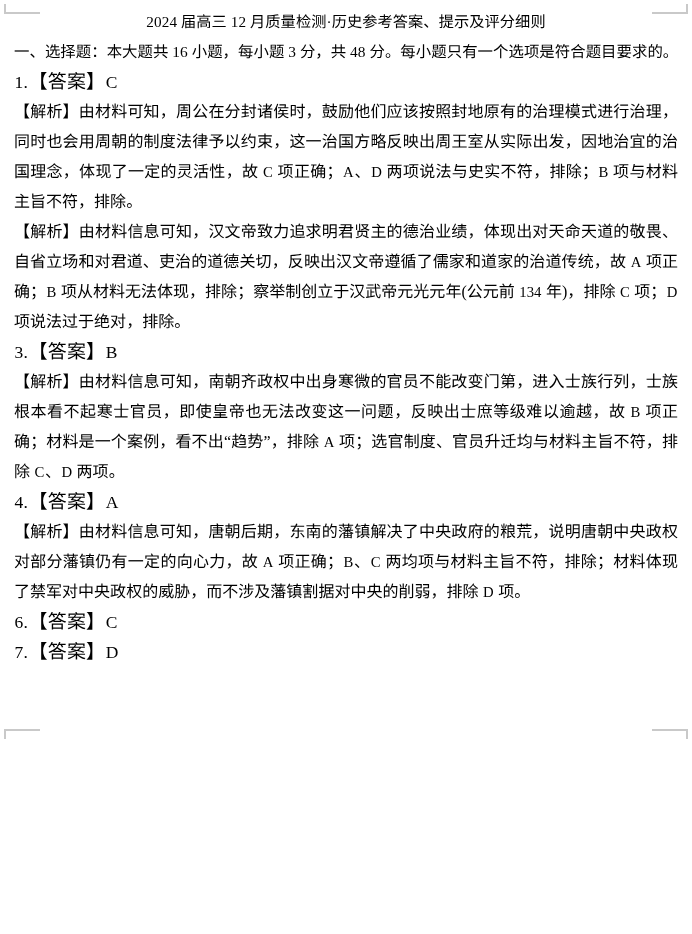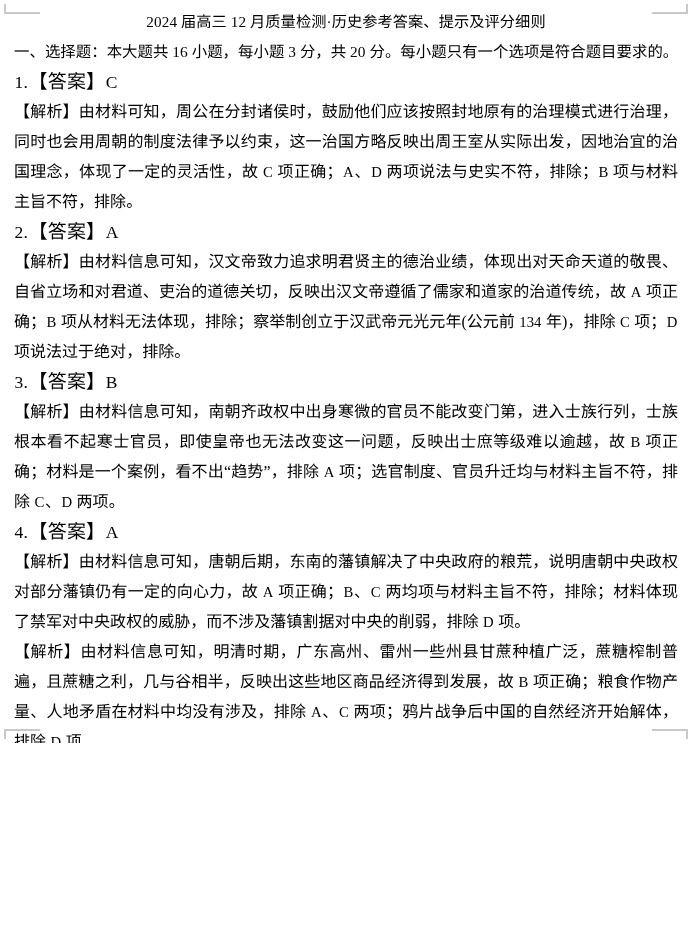--- a/index.html
+++ b/index.html
@@ -116,30 +116,28 @@
 
   <div class="crop-mark crop-tl"></div>
   <div class="crop-mark crop-tr"></div>
   <div class="crop-mark crop-bl"></div>
   <div class="crop-mark crop-br"></div>
 
   <div class="content">
 
     <div class="doc-title">2024 届高三 12 月质量检测·历史参考答案、提示及评分细则</div>
 
-    <div class="section-intro">一、选择题：本大题共 16 小题，每小题 3 分，共 20 分。每小题只有一个选项是符合题目要求的。</div>
+    <div class="section-intro">一、选择题：本大题共 16 小题，每小题 3 分，共 48 分。每小题只有一个选项是符合题目要求的。</div>
 
     <div id="items-container">
         <div class="answer-line"><span class="lat">1.</span><span class="tag">【答案】</span><span class="lat">C</span></div>
         <div class="analysis"><span class="tag">【解析】</span><span>由材料可知，周公在分封诸侯时，鼓励他们应该按照封地原有的治理模式进行治理，同时也会用周朝的制度法律予以约束，这一治国方略反映出周王室从实际出发，因地治宜的治国理念，体现了一定的灵活性，故 <span class="lat">C</span> 项正确；<span class="lat">A</span>、<span class="lat">D</span> 两项说法与史实不符，排除；<span class="lat">B</span> 项与材料主旨不符，排除。</span></div>
-        <div class="answer-line"><span class="lat">2.</span><span class="tag">【答案】</span><span class="lat">A</span></div>
         <div class="analysis"><span class="tag">【解析】</span><span>由材料信息可知，汉文帝致力追求明君贤主的德治业绩，体现出对天命天道的敬畏、自省立场和对君道、吏治的道德关切，反映出汉文帝遵循了儒家和道家的治道传统，故 <span class="lat">A</span> 项正确；<span class="lat">B</span> 项从材料无法体现，排除；察举制创立于汉武帝元光元年(公元前 <span class="lat">134</span> 年)，排除 <span class="lat">C</span> 项；<span class="lat">D</span> 项说法过于绝对，排除。</span></div>
         <div class="answer-line"><span class="lat">3.</span><span class="tag">【答案】</span><span class="lat">B</span></div>
         <div class="analysis"><span class="tag">【解析】</span><span>由材料信息可知，南朝齐政权中出身寒微的官员不能改变门第，进入士族行列，士族根本看不起寒士官员，即使皇帝也无法改变这一问题，反映出士庶等级难以逾越，故 <span class="lat">B</span> 项正确；材料是一个案例，看不出“趋势”，排除 <span class="lat">A</span> 项；选官制度、官员升迁均与材料主旨不符，排除 <span class="lat">C</span>、<span class="lat">D</span> 两项。</span></div>
         <div class="answer-line"><span class="lat">4.</span><span class="tag">【答案】</span><span class="lat">A</span></div>
         <div class="analysis"><span class="tag">【解析】</span><span>由材料信息可知，唐朝后期，东南的藩镇解决了中央政府的粮荒，说明唐朝中央政权对部分藩镇仍有一定的向心力，故 <span class="lat">A</span> 项正确；<span class="lat">B</span>、<span class="lat">C</span> 两均项与材料主旨不符，排除；材料体现了禁军对中央政权的威胁，而不涉及藩镇割据对中央的削弱，排除 <span class="lat">D</span> 项。</span></div>
-        <div class="analysis"><span class="tag">【解析】</span><span>由材料信息可知，明清时期，广东高州、雷州一些州县甘蔗种植广泛，蔗糖榨制普遍，且蔗糖之利，几与谷相半，反映出这些地区商品经济得到发展，故 <span class="lat">B</span> 项正确；粮食作物产量、人地矛盾在材料中均没有涉及，排除 <span class="lat">A</span>、<span class="lat">C</span> 两项；鸦片战争后中国的自然经济开始解体，排除 <span class="lat">D</span> 项。</span></div>
         <div class="answer-line"><span class="lat">6.</span><span class="tag">【答案】</span><span class="lat">C</span></div>
         <div class="answer-line"><span class="lat">7.</span><span class="tag">【答案】</span><span class="lat">D</span></div>
       </div>
 
   </div>
 </div>
 
 </body></html>

